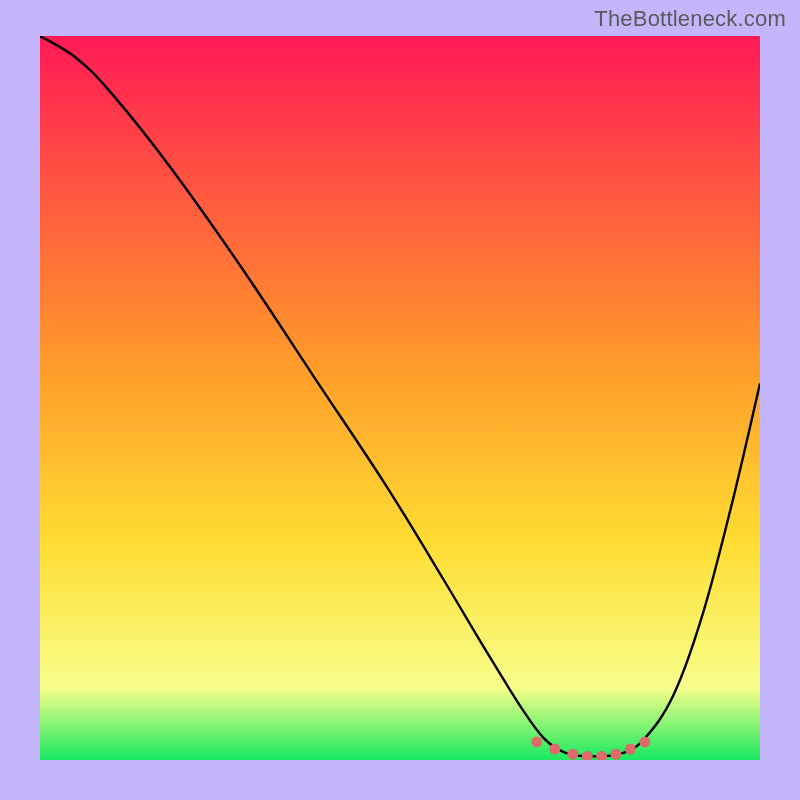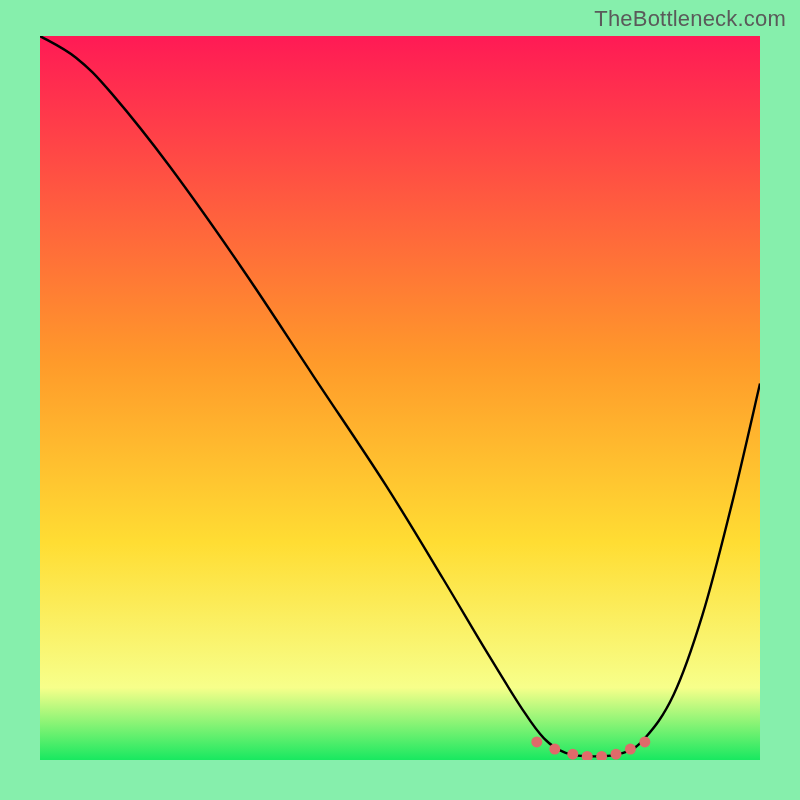--- a/index.html
+++ b/index.html
@@ -1,21 +1,21 @@
 <!DOCTYPE html>
 <html><head>
 <meta charset="utf-8">
 <style>
   * { margin: 0; padding: 0; box-sizing: border-box; }
   html, body { width: 800px; height: 800px; overflow: hidden; background: #000; }
   .stage {
     position: relative;
     width: 800px;
     height: 800px;
-    background: #86efac;
+    background: #c4b5fd;
   }
   .watermark {
     position: absolute;
     top: 6px;
     right: 14px;
     font-family: Arial, Helvetica, sans-serif;
     font-size: 22px;
     color: #5a5a5a;
     letter-spacing: 0.2px;
     user-select: none;

